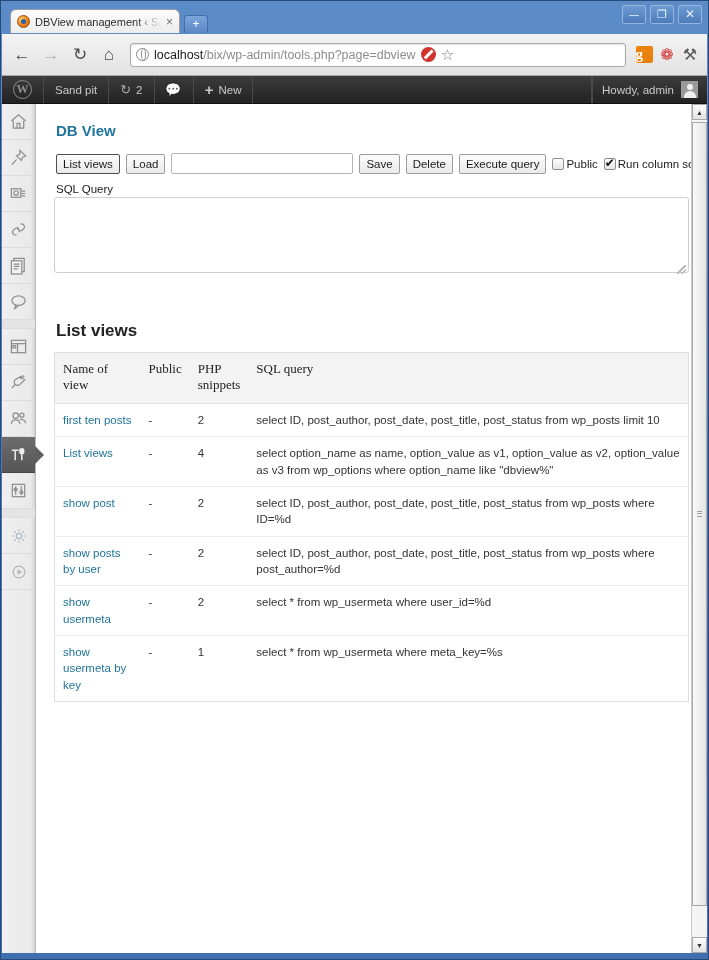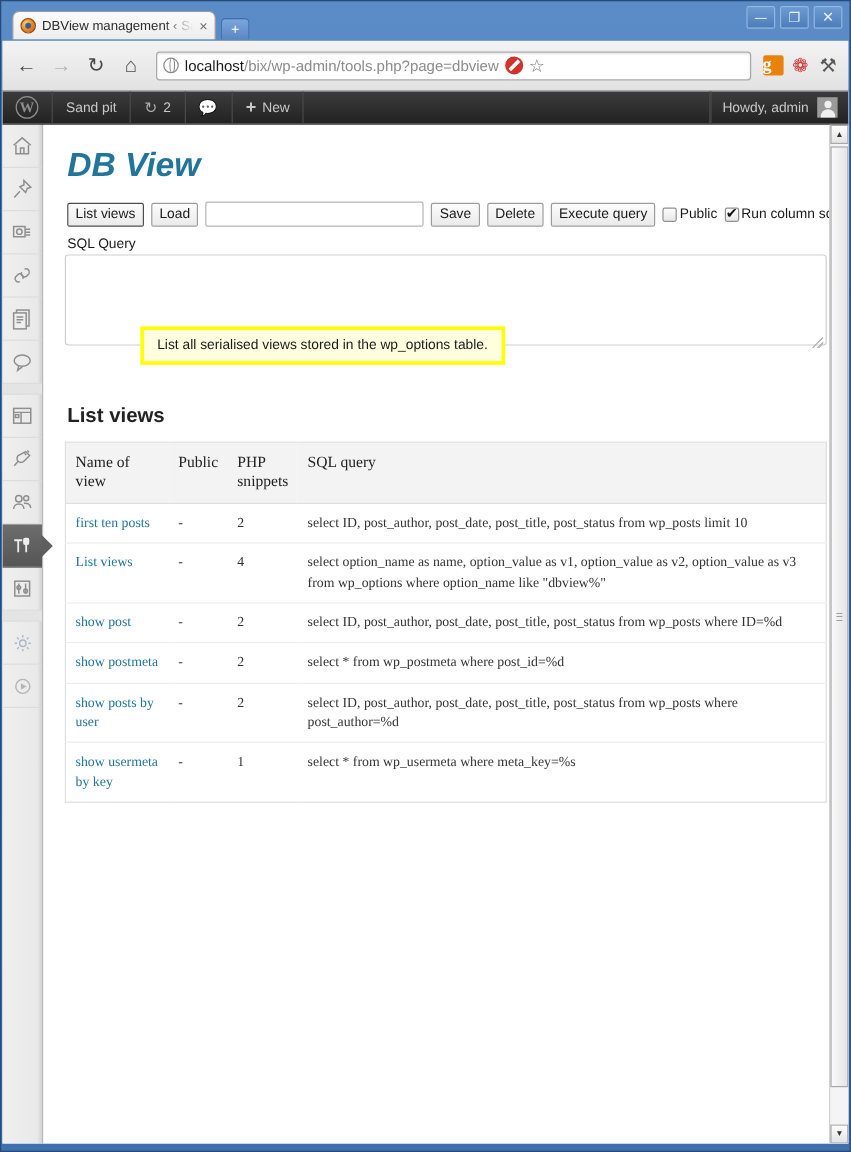--- a/index.html
+++ b/index.html
@@ -215,23 +215,22 @@
   
   #content {
     flex: 1 1 auto; background: #fff;
     padding: 12px 18px 0 18px;
     position: relative;
     overflow: hidden;
   }
 
   h1#page-title {
     font-family: "Liberation Sans", sans-serif;
-    font-size: 28px; font-weight: bold; color: #21759b;
+    font-size: 15px; font-weight: bold; color: #21759b;
     margin: 6px 0 14px 2px;
-    font-style: italic;
   }
 
   
   #view-controls {
     display: flex; align-items: center; gap: 6px;
     margin: 0 0 9px 2px; flex-wrap: nowrap;
   }
   .btn {
     font-family: "Liberation Sans", sans-serif;
     font-size: 11.5px; color: #1a1a1a;
@@ -305,21 +304,20 @@
     text-align: left; vertical-align: top;
     padding: 8px 8px 10px 8px;
     border-bottom: 1px solid #dfdfdf;
   }
   #views-table tbody td {
     font-size: 11.5px; color: #333;
     vertical-align: top;
     padding: 8px 8px;
     border-bottom: 1px solid #ededed;
     line-height: 1.42;
-    font-family: Liberation Serif, serif;
   }
   #views-table tbody tr:last-child td { border-bottom: none; }
   #views-table tbody td.name a {
     color: #21759b; text-decoration: none; cursor: pointer;
   }
   .col-name   { width: 86px; }
   .col-public { width: 48px; }
   .col-php    { width: 58px; }
 
   
@@ -568,30 +566,30 @@
                   <td>4</td>
                   <td>select option_name as name, option_value as v1, option_value as v2, option_value as v3 from wp_options where option_name like "dbview%"</td>
                 </tr>
                 <tr>
                   <td class="name"><a>show post</a></td>
                   <td>-</td>
                   <td>2</td>
                   <td>select ID, post_author, post_date, post_title, post_status from wp_posts where ID=%d</td>
                 </tr>
                 <tr>
-                  <td class="name"><a>show postmeta</a></td>
-                  <td>-</td>
-                  <td>2</td>
-                  <td>select * from wp_postmeta where post_id=%d</td>
-                </tr>
-                <tr>
                   <td class="name"><a>show posts by user</a></td>
                   <td>-</td>
                   <td>2</td>
                   <td>select ID, post_author, post_date, post_title, post_status from wp_posts where post_author=%d</td>
+                </tr>
+                <tr>
+                  <td class="name"><a>show usermeta</a></td>
+                  <td>-</td>
+                  <td>2</td>
+                  <td>select * from wp_usermeta where user_id=%d</td>
                 </tr>
                 <tr>
                   <td class="name"><a>show usermeta by key</a></td>
                   <td>-</td>
                   <td>1</td>
                   <td>select * from wp_usermeta where meta_key=%s</td>
                 </tr>
               </tbody>
         </table>
 
@@ -601,17 +599,16 @@
     <div id="pagescroll">
       <div class="sb-arrow">▲</div>
       <div id="sb-track">
         <div id="sb-thumb">
           <span id="sb-grip"></span>
         </div>
       </div>
       <div class="sb-arrow">▼</div>
     </div>
 
-    <div id="tooltip">List all serialised views stored in the wp_options table.</div>
 
    </div>
   </div>
 </div>
 
 </body></html>

